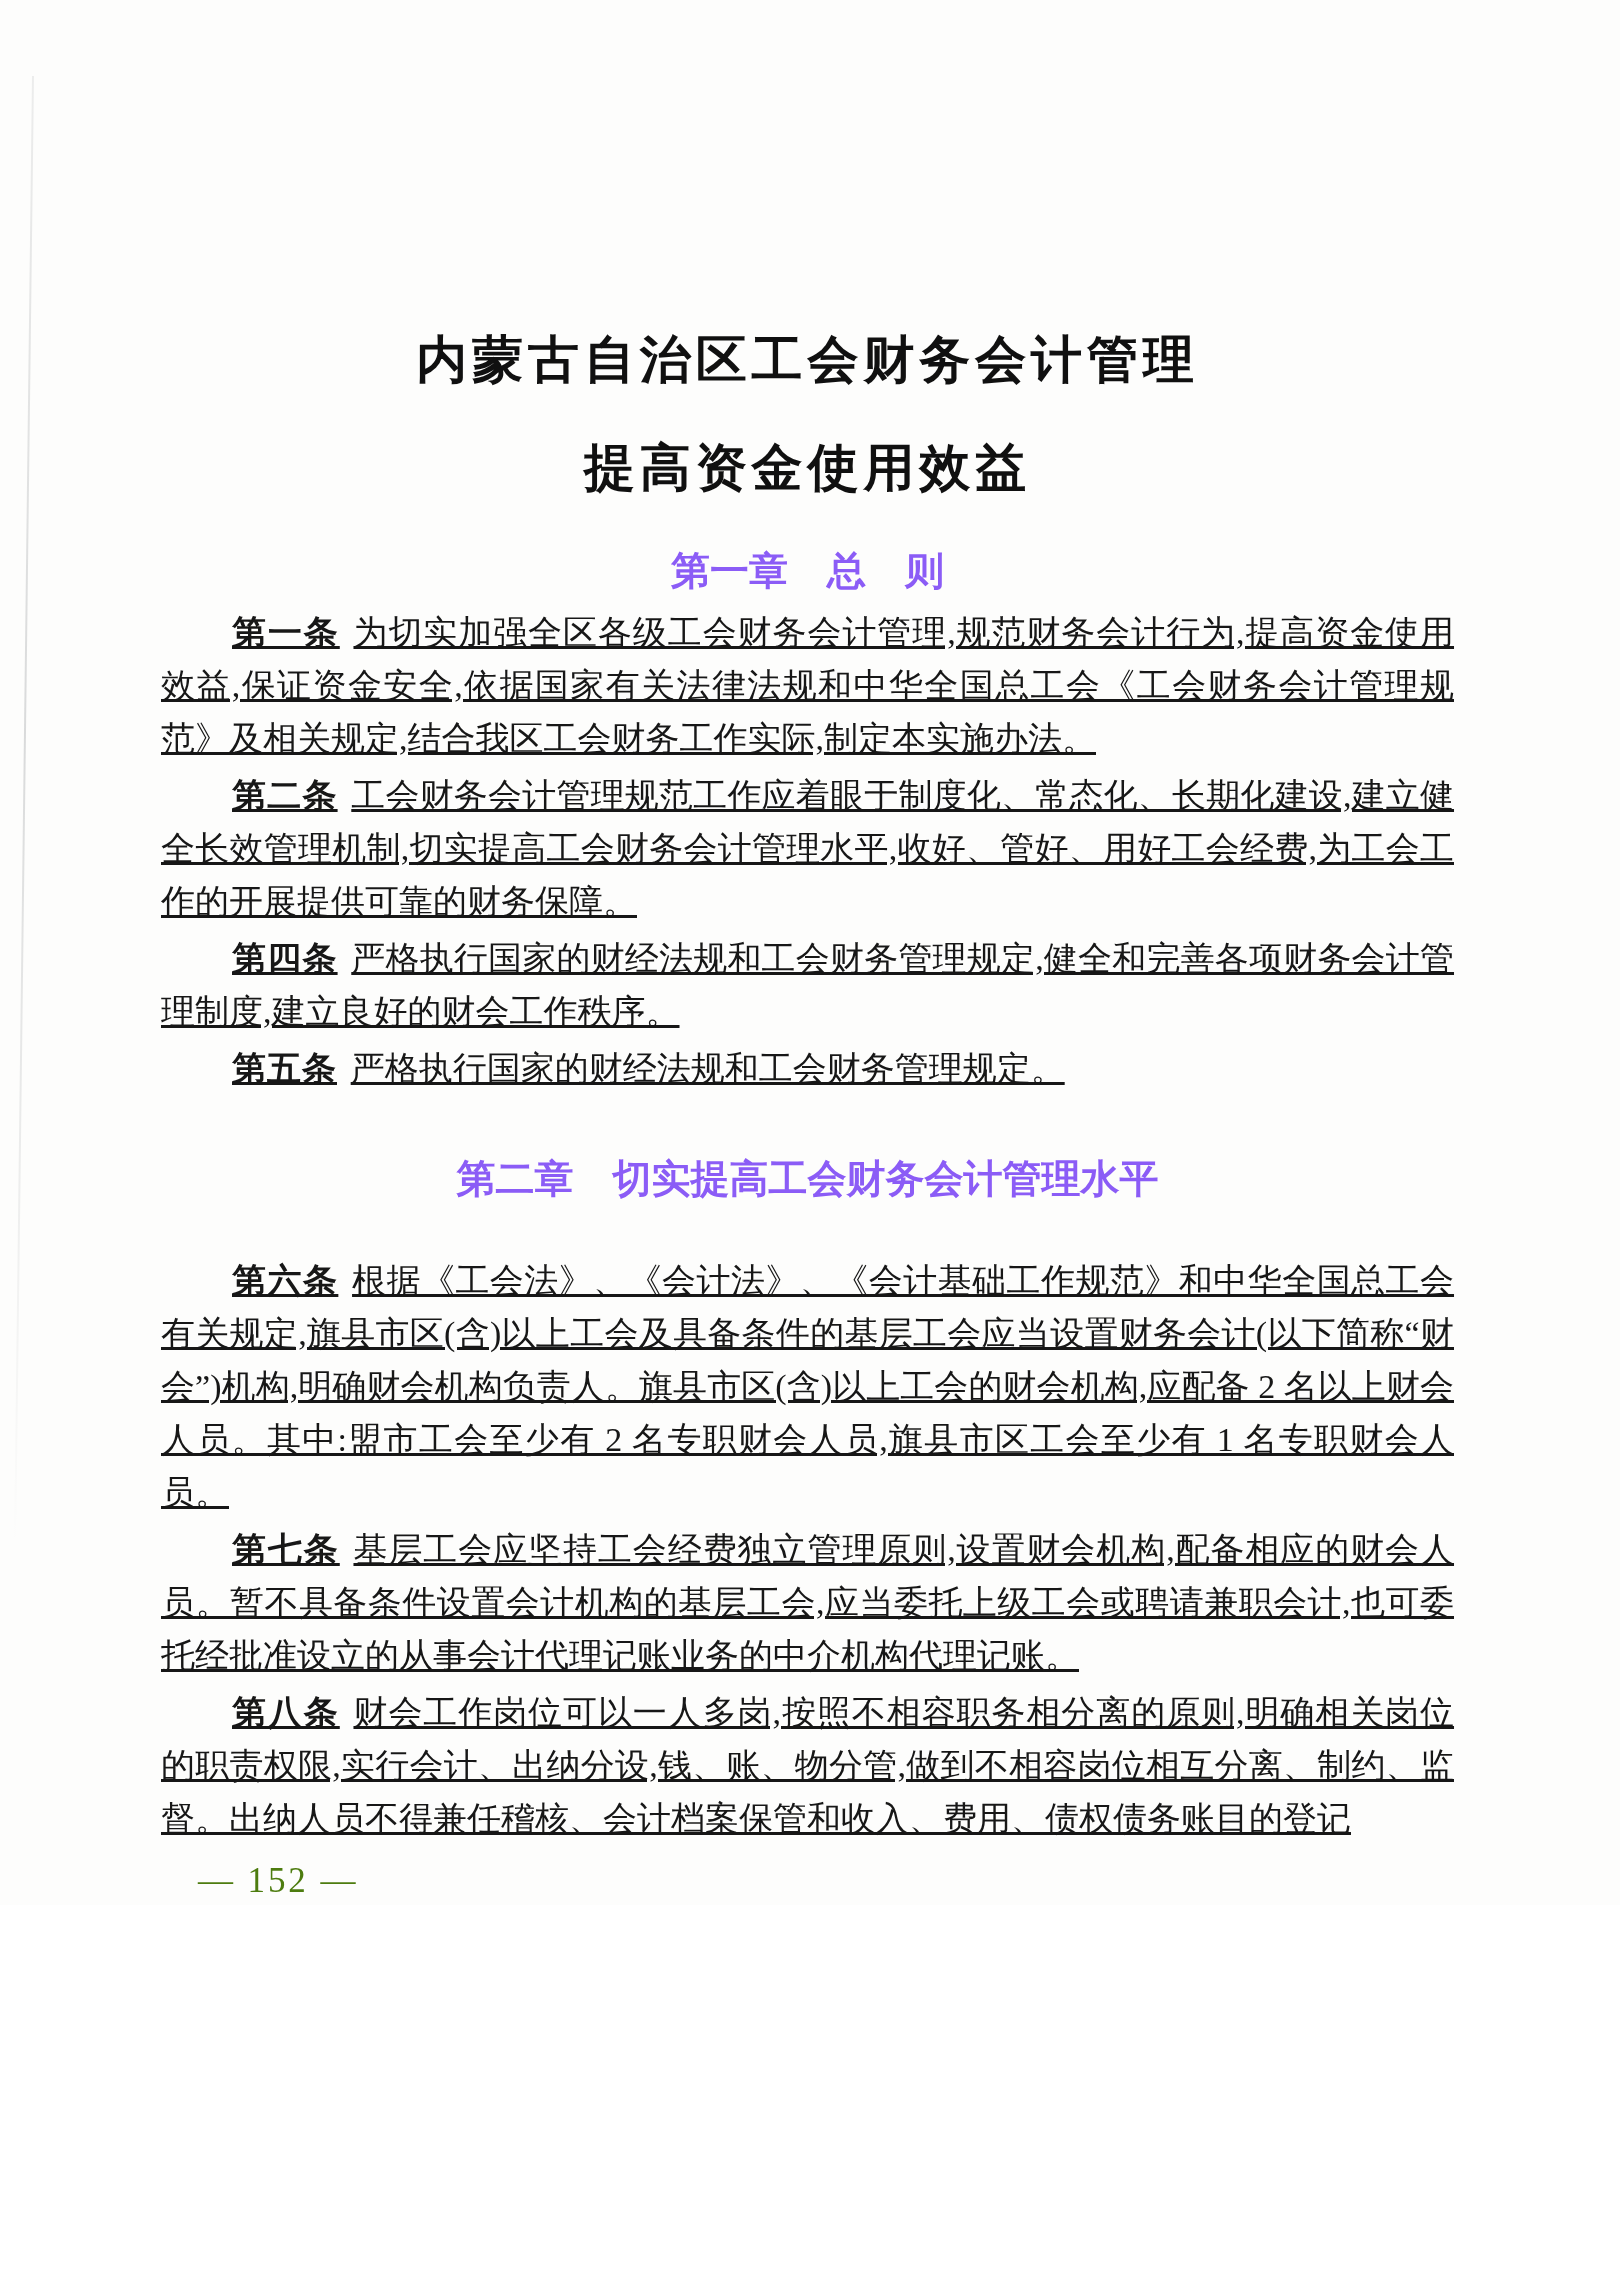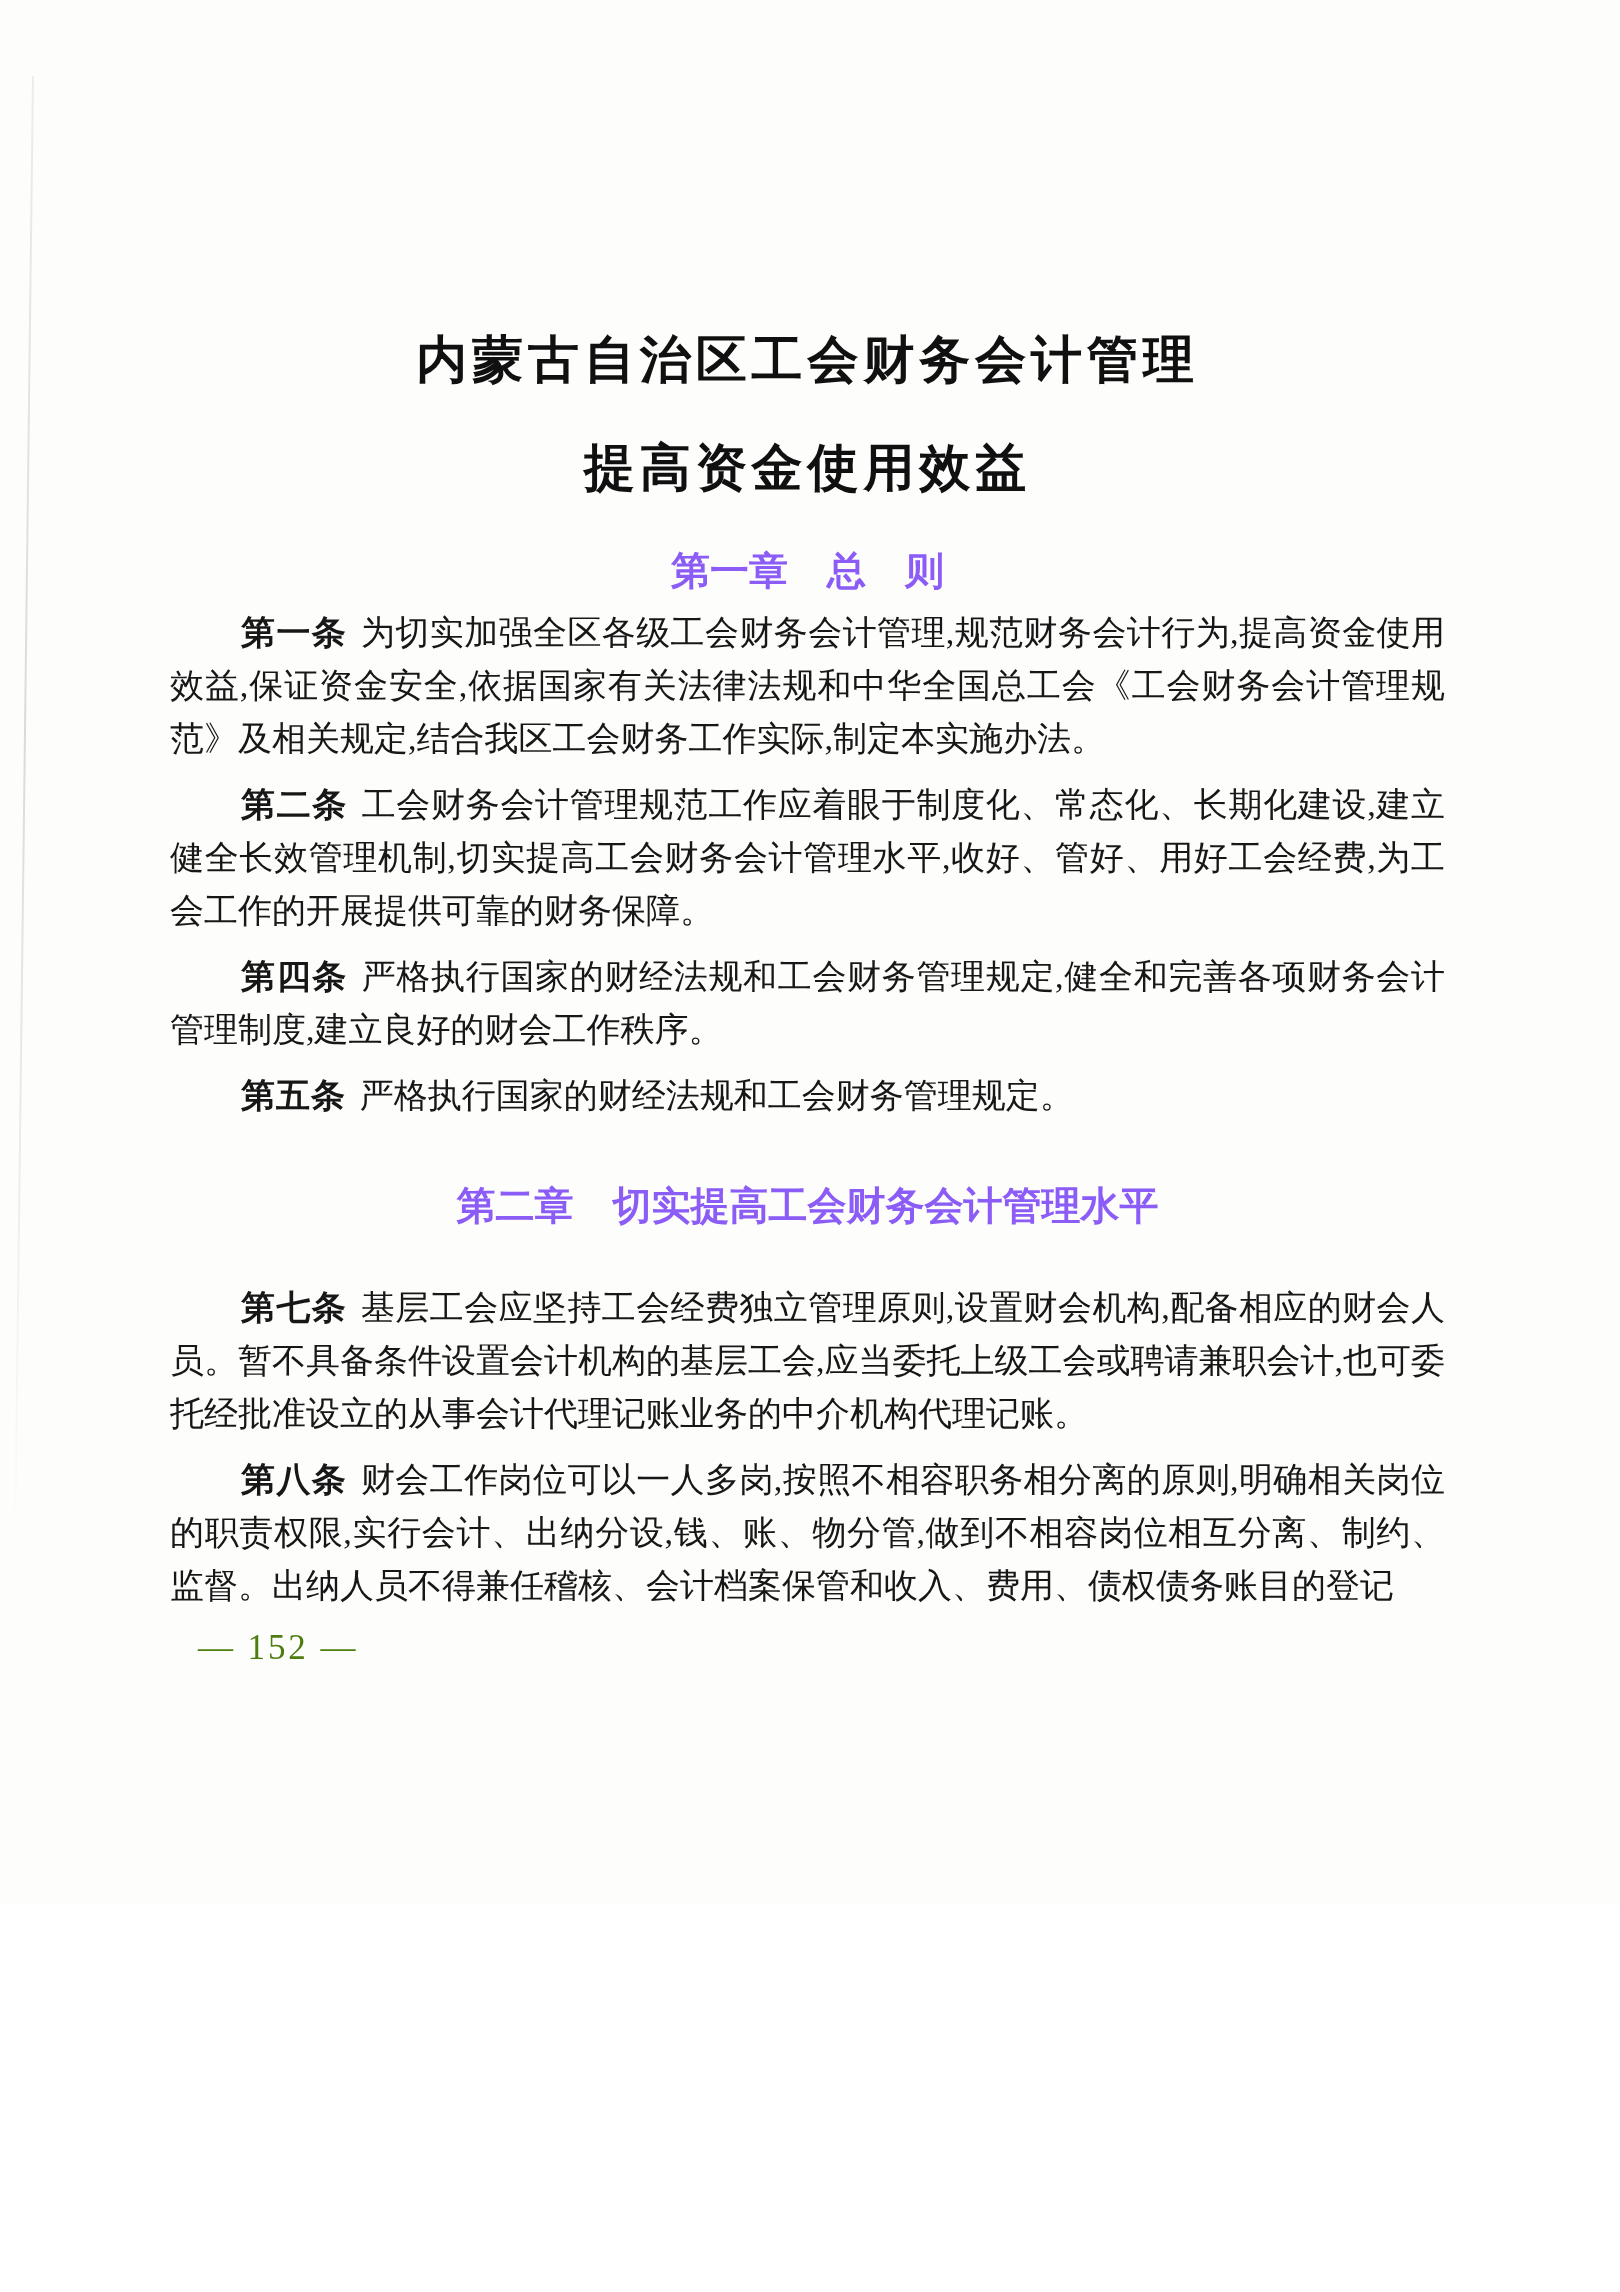--- a/index.html
+++ b/index.html
@@ -66,22 +66,23 @@
     text-align: justify;
     color: #171717;
   }
   .body-block.first {
     margin-top: 13.7px;
   }
   .body-block.second {
     margin-top: 53px;
   }
   p.article {
-    margin: 13px;
+    margin: 4px;
     text-indent: 71px;
+    text-decoration: underline;
   }
   .art-label {
     font-family: "Liberation Sans", "DejaVu Sans", sans-serif;
     font-weight: 700;
     margin-right: 13.7px;
     letter-spacing: 1px;
   }
   .page-number {
     margin-top: 15.7px;
     padding-left: 41px;
@@ -108,20 +109,21 @@
     <div class="body-block first">
       <p class="article"><b class="art-label">第一条</b><span>为切实加强全区各级工会财务会计管理,规范财务会计行为,提高资金使用效益,保证资金安全,依据国家有关法律法规和中华全国总工会《工会财务会计管理规范》及相关规定,结合我区工会财务工作实际,制定本实施办法。</span></p>
       <p class="article"><b class="art-label">第二条</b><span>工会财务会计管理规范工作应着眼于制度化、常态化、长期化建设,建立健全长效管理机制,切实提高工会财务会计管理水平,收好、管好、用好工会经费,为工会工作的开展提供可靠的财务保障。</span></p>
       <p class="article"><b class="art-label">第四条</b><span>严格执行国家的财经法规和工会财务管理规定,健全和完善各项财务会计管理制度,建立良好的财会工作秩序。</span></p>
       <p class="article"><b class="art-label">第五条</b><span>严格执行国家的财经法规和工会财务管理规定。</span></p>
     </div>
 
     <div class="chapter-heading second">第二章　切实提高工会财务会计管理水平</div>
 
     <div class="body-block second">
+      <p class="article"><b class="art-label">第六条</b><span>根据《工会法》、《会计法》、《会计基础工作规范》和中华全国总工会有关规定,旗县市区(含)以上工会及具备条件的基层工会应当设置财务会计(以下简称“财会”)机构,明确财会机构负责人。旗县市区(含)以上工会的财会机构,应配备 2 名以上财会人员。其中:盟市工会至少有 2 名专职财会人员,旗县市区工会至少有 1 名专职财会人员。</span></p>
       <p class="article"><b class="art-label">第七条</b><span>基层工会应坚持工会经费独立管理原则,设置财会机构,配备相应的财会人员。暂不具备条件设置会计机构的基层工会,应当委托上级工会或聘请兼职会计,也可委托经批准设立的从事会计代理记账业务的中介机构代理记账。</span></p>
       <p class="article"><b class="art-label">第八条</b><span>财会工作岗位可以一人多岗,按照不相容职务相分离的原则,明确相关岗位的职责权限,实行会计、出纳分设,钱、账、物分管,做到不相容岗位相互分离、制约、监督。出纳人员不得兼任稽核、会计档案保管和收入、费用、债权债务账目的登记</span></p>
     </div>
 
     <div class="page-number">— 152 —</div>
 
   </div>
 </div>
 
 

